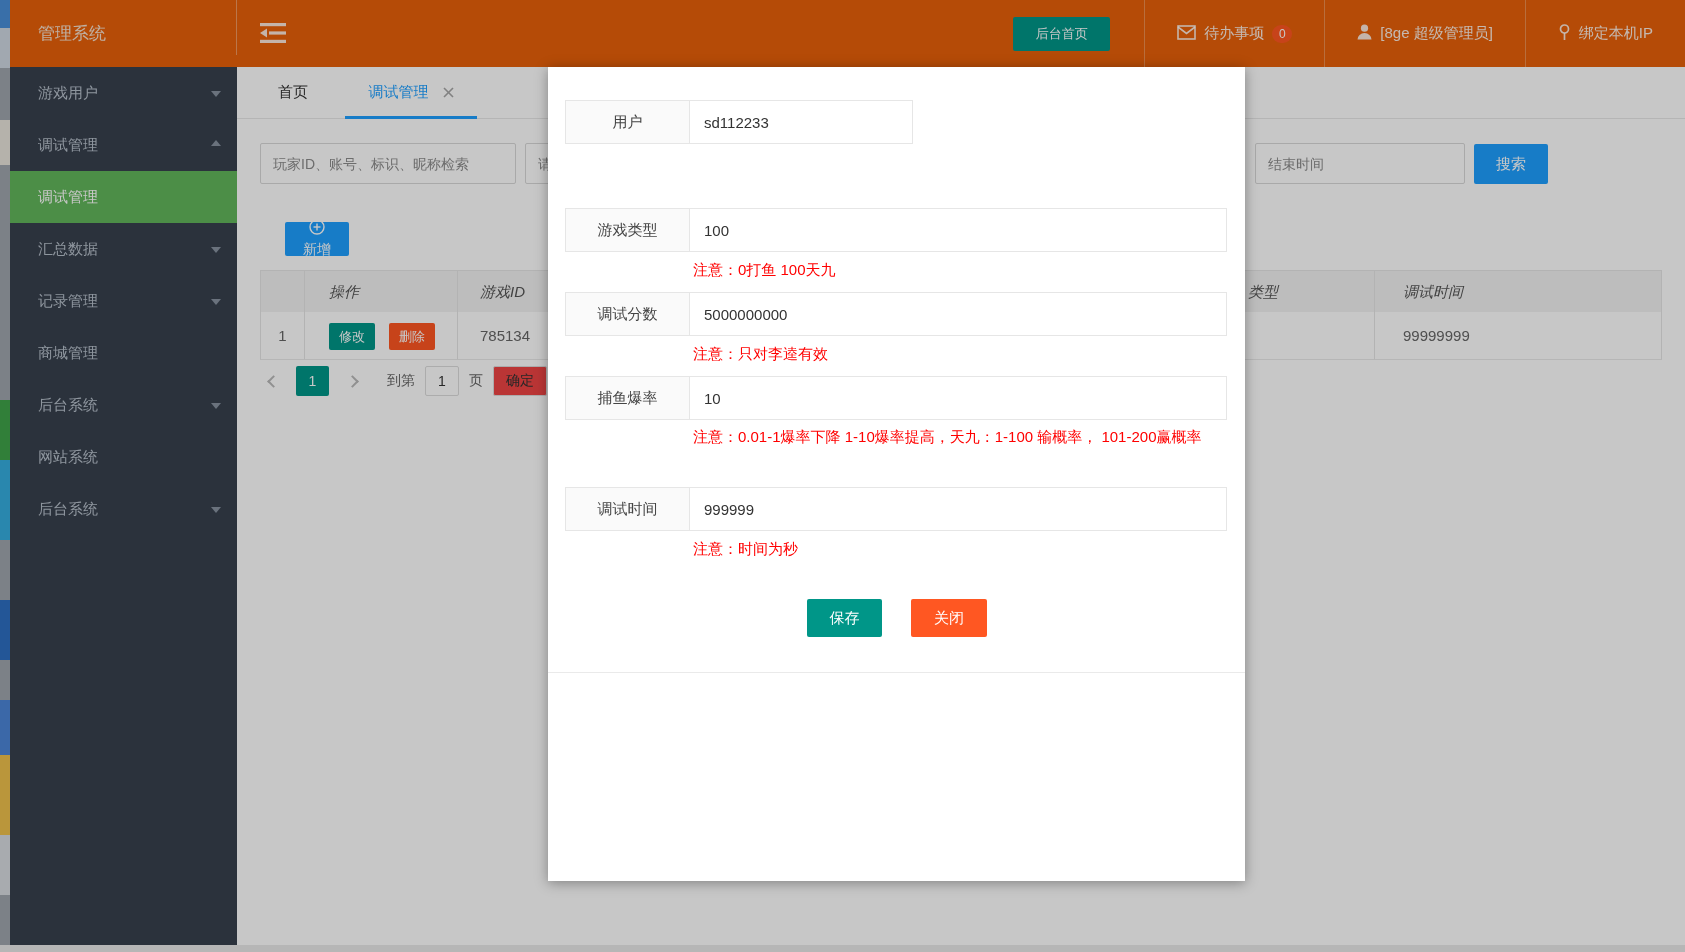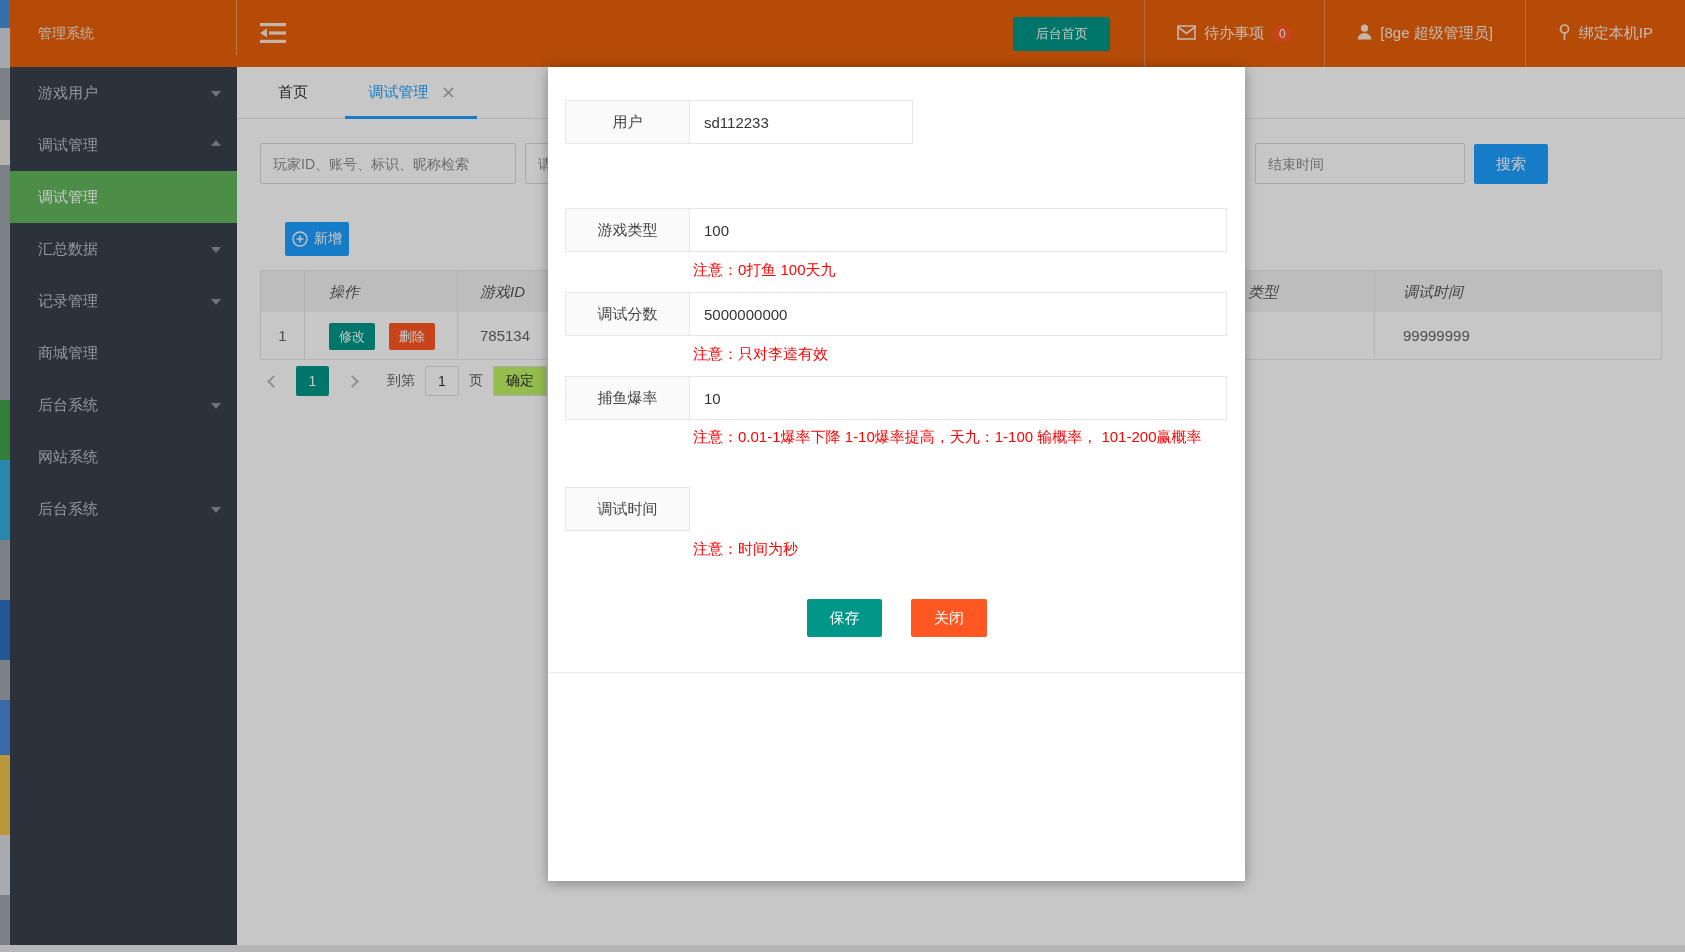--- a/index.html
+++ b/index.html
@@ -7,21 +7,21 @@
   body { font-family:"Liberation Sans","DejaVu Sans",sans-serif; }
   #screen { position:relative; width:1685px; height:952px; background:#fff; overflow:hidden; }
 
   
   .desktop-strip { position:absolute; left:0; top:0; width:10px; height:952px; background:#9fa6ad; z-index:1; }
   .desktop-strip .frag { position:absolute; left:0; width:10px; }
 
   
   .app-header { position:absolute; left:10px; top:0; width:1675px; height:67px; background:#E8610A; z-index:2; }
   .logo-box { position:absolute; left:0; top:0; width:227px; height:55px; line-height:67px; padding-left:28px;
-              border-right:1px solid rgba(255,255,255,0.35); color:#F5E2D2; font-size:14px; }
+              border-right:1px solid rgba(255,255,255,0.35); color:#F5E2D2; font-size:17px; }
   .burger { position:absolute; left:250px; top:22px; width:26px; height:22px; cursor:pointer; }
   .hdr-right { position:absolute; right:0; top:0; height:67px; display:flex; align-items:center; color:rgba(255,255,255,0.88); font-size:15px; }
   .hdr-sep { width:1px; height:67px; background:rgba(255,255,255,0.28); }
   .hdr-item { display:flex; align-items:center; gap:8px; padding:0 32px; height:67px; cursor:pointer; }
   .home-btn { background:#009688; color:#fff; border:none; border-radius:2px; width:97px; height:34px;
               font-size:13px; margin-right:34px; cursor:pointer; font-family:inherit; }
   .badge { background:#FF5722; color:#fff; font-size:12px; min-width:20px; height:18px; line-height:18px;
            text-align:center; border-radius:9px; padding:0 5px; }
 
   
@@ -40,21 +40,21 @@
   .tab-active { left:108px; width:132px; color:#1E9FFF; border-bottom:3px solid #1E9FFF; }
   .tab-close { display:inline-block; margin-left:10px; vertical-align:middle; cursor:pointer; }
 
   .flt-input { position:absolute; height:41px; border:1px solid #D9D9D9; border-radius:2px; background:#fff;
                font-size:14px; color:#333; padding:0 12px; font-family:inherit; }
   .flt-input::placeholder { color:#8C8C8C; }
   .search-btn { position:absolute; left:1237px; top:77px; width:74px; height:40px; background:#1E9FFF; color:#fff;
                 border:none; border-radius:2px; font-size:15px; cursor:pointer; font-family:inherit; }
   .add-btn { position:absolute; left:48px; top:155px; width:64px; height:34px; background:#1E9FFF; color:#fff;
              border:none; border-radius:2px; font-size:14px; cursor:pointer; display:flex; align-items:center;
-             justify-content:center; gap:6px; font-family:inherit; }
+             justify-content:center; gap:6px; font-family:inherit;flex-direction:column; }
 
   .grid { position:absolute; left:23px; top:203px; width:1402px; }
   .grid-row { display:flex; width:100%; }
   .grid-head .cell { background:#F2F2F2; height:42px; line-height:42px; color:#555; font-size:15px;font-style:italic; }
   .grid-body .cell { background:#fff; height:48px; line-height:48px; color:#666; font-size:15px; border-bottom:1px solid #EAEAEA; }
   .cell { border-right:1px solid #E6E6E6; padding-left:10px; overflow:hidden; white-space:nowrap; }
   .cell:first-child { border-left:1px solid #E6E6E6; text-align:center; padding-left:0; }
   .grid-head .cell { border-top:1px solid #E6E6E6; }
   .c0{width:45px;} .c1{width:153px;padding-left:24px;} .c2{width:222px;padding-left:22px;} .c3{width:560px;} .c4{width:135px;padding-left:8px;} .c5{width:287px;padding-left:28px;}
   .mini-btn { display:inline-block; height:27px; line-height:27px; padding:0 10px; border:none; border-radius:2px;
@@ -62,21 +62,21 @@
   .btn-edit { background:#009688; margin-right:14px; }
   .btn-del { background:#FF5722; }
   .red-val { color:#FF0000; }
 
   .pager { position:absolute; left:23px; top:298px; height:32px; display:flex; align-items:center; gap:10px; color:#666; font-size:14px; }
   .pg-chev { width:26px; height:30px; display:flex; align-items:center; justify-content:center; cursor:pointer; }
   .chev { width:9px; height:9px; border-left:2px solid #B9B9B9; border-bottom:2px solid #B9B9B9; }
   .chev.left { transform:rotate(45deg); } .chev.right { transform:rotate(-135deg); }
   .pg-cur { width:33px; height:30px; background:#009688; color:#fff; text-align:center; line-height:30px; border-radius:2px; cursor:pointer; }
   .pg-input { width:34px; height:30px; border:1px solid #DDD; border-radius:2px; text-align:center; font-size:14px; color:#333; font-family:inherit; }
-  .pg-ok { height:30px; padding:0 12px; background:#bef264; border:1px solid #DDD; border-radius:2px; font-size:14px; color:#333; cursor:pointer; font-family:inherit; }
+  .pg-ok { height:30px; padding:0 12px; background:#ef4444; border:1px solid #DDD; border-radius:2px; font-size:14px; color:#333; cursor:pointer; font-family:inherit; }
 
   
   .overlay { position:absolute; left:0; top:0; width:1685px; height:952px; background:rgba(0,0,0,0.22); z-index:10; }
   .modal { position:absolute; left:548px; top:67px; width:697px; height:814px; background:#fff; z-index:20;
            box-shadow:0 2px 12px rgba(0,0,0,0.35); }
   .modal-hd { position:relative; height:52px; background:#F7F7F7; border-bottom:1px solid #E5E5E5; line-height:52px;
               padding-left:24px; color:#333; font-size:15px; }
   .win-ctl { position:absolute; top:0; height:52px; display:flex; align-items:center; justify-content:center; width:28px; cursor:pointer; }
   .ctl-min { right:74px; } .ctl-max { right:44px; } .ctl-close { right:14px; }
   .bar-min { width:14px; height:2px; background:#2F3542; }
@@ -289,20 +289,21 @@
       <div class="note" style="left:145px; top:273px;">注意：只对李逵有效</div>
 
       <div class="frow" style="left:17px; top:309px;">
         <div class="flabel">捕鱼爆率</div>
         <input class="finput" style="width: 537px;" value="10">
       </div>
       <div class="note" style="left:145px; top:356px; width:528px;">注意：0.01-1爆率下降 1-10爆率提高，天九：1-100 输概率， 101-200赢概率</div>
 
       <div class="frow" style="left:17px; top:420px;">
         <div class="flabel">调试时间</div>
+        <input class="finput" style="width: 537px;" value="999999">
       </div>
       <div class="note" style="left:145px; top:468px;">注意：时间为秒</div>
 
       <button class="m-btn m-save">保存</button>
       <button class="m-btn m-close">关闭</button>
 
       <div class="m-divider"></div>
     </div>
   </div>
 

